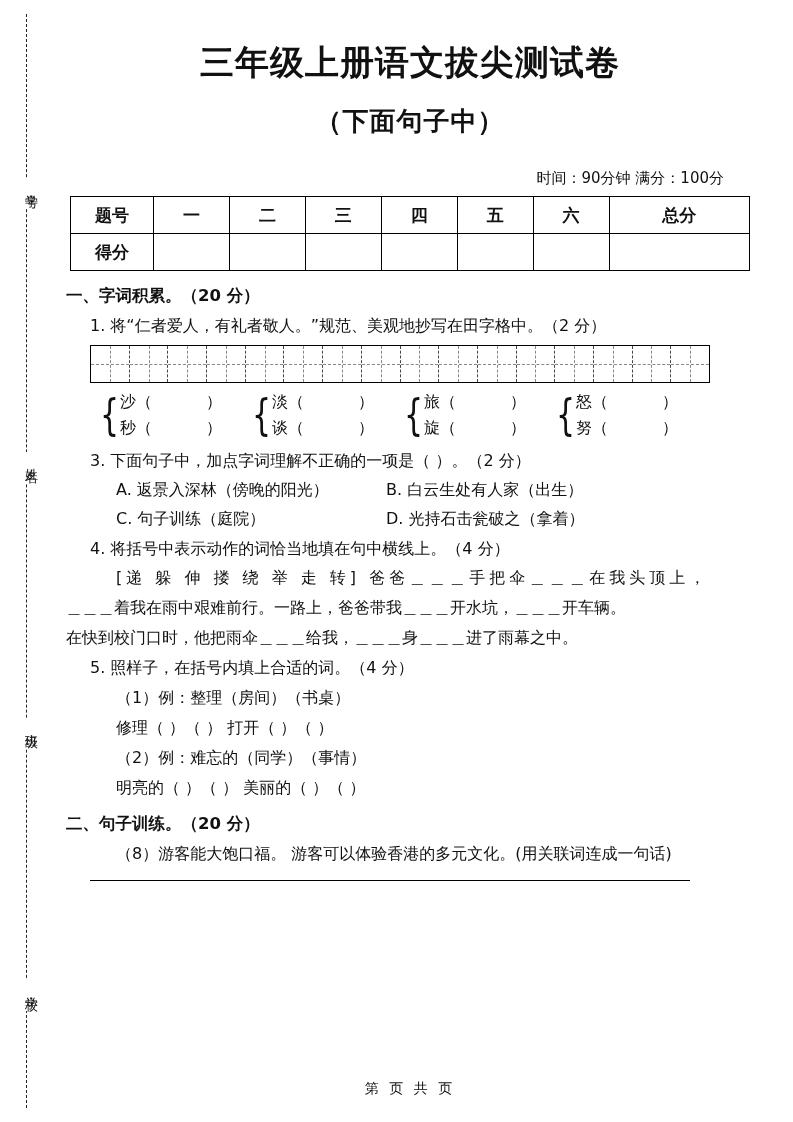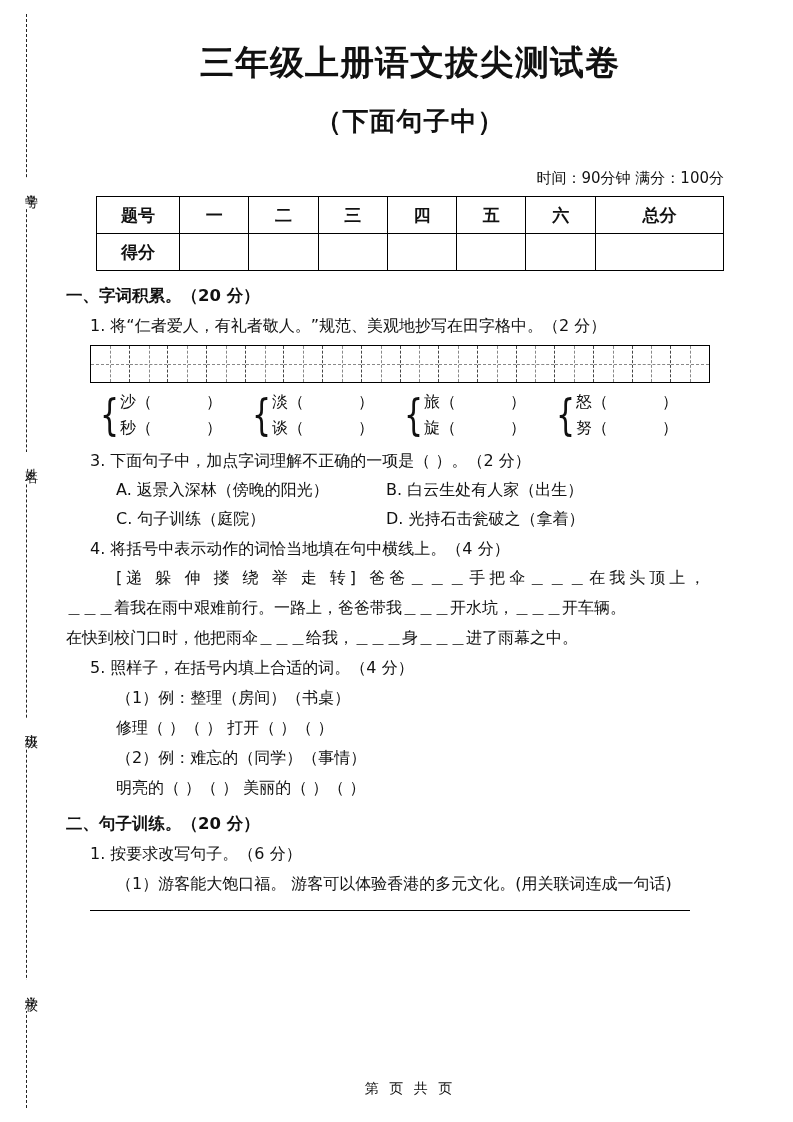--- a/index.html
+++ b/index.html
@@ -81,21 +81,21 @@
     font-size: 15px;
     margin-top: 30px;
     padding-right: 36px;
     font-family: "DejaVu Sans", "Liberation Sans", sans-serif;
   }
 
   
   .score-table {
     margin: 8px auto 0 auto;
     border-collapse: collapse;
-    width: 628px;
+    width: 680px;
   }
   .score-table td {
     border: 1px solid #000;
     height: 34px;
     text-align: center;
     font-size: 17px;
     font-weight: bold;
     font-family: "DejaVu Sans", "Liberation Sans", sans-serif;
   }
   .score-table td.head {
@@ -354,21 +354,17 @@
   </div>
   <div class="line indent2">（1）例：整理（房间）（书桌）</div>
   <div class="line indent2">修理（        ）（        ）        打开（        ）（        ）</div>
   <div class="line indent2">（2）例：难忘的（同学）（事情）</div>
   <div class="line indent2">明亮的（        ）（        ）    美丽的（        ）（        ）</div>
 
   <div class="sect">
     <span>二、句子训练。</span><span class="pts">（20 分）</span>
   </div>
 
-  <div class="q">
-    <span>1.</span>
-    <span>按要求改写句子。（6 分）</span>
-  </div>
-  <div class="line indent2">（1）游客能大饱口福。  游客可以体验香港的多元文化。(用关联词连成一句话)</div>
+  <div class="line indent2">（8）游客能大饱口福。  游客可以体验香港的多元文化。(用关联词连成一句话)</div>
   <div class="answer-rule"></div>
 
   <div class="footer">第 页 共 页</div>
 </div>
 
 </body></html>

